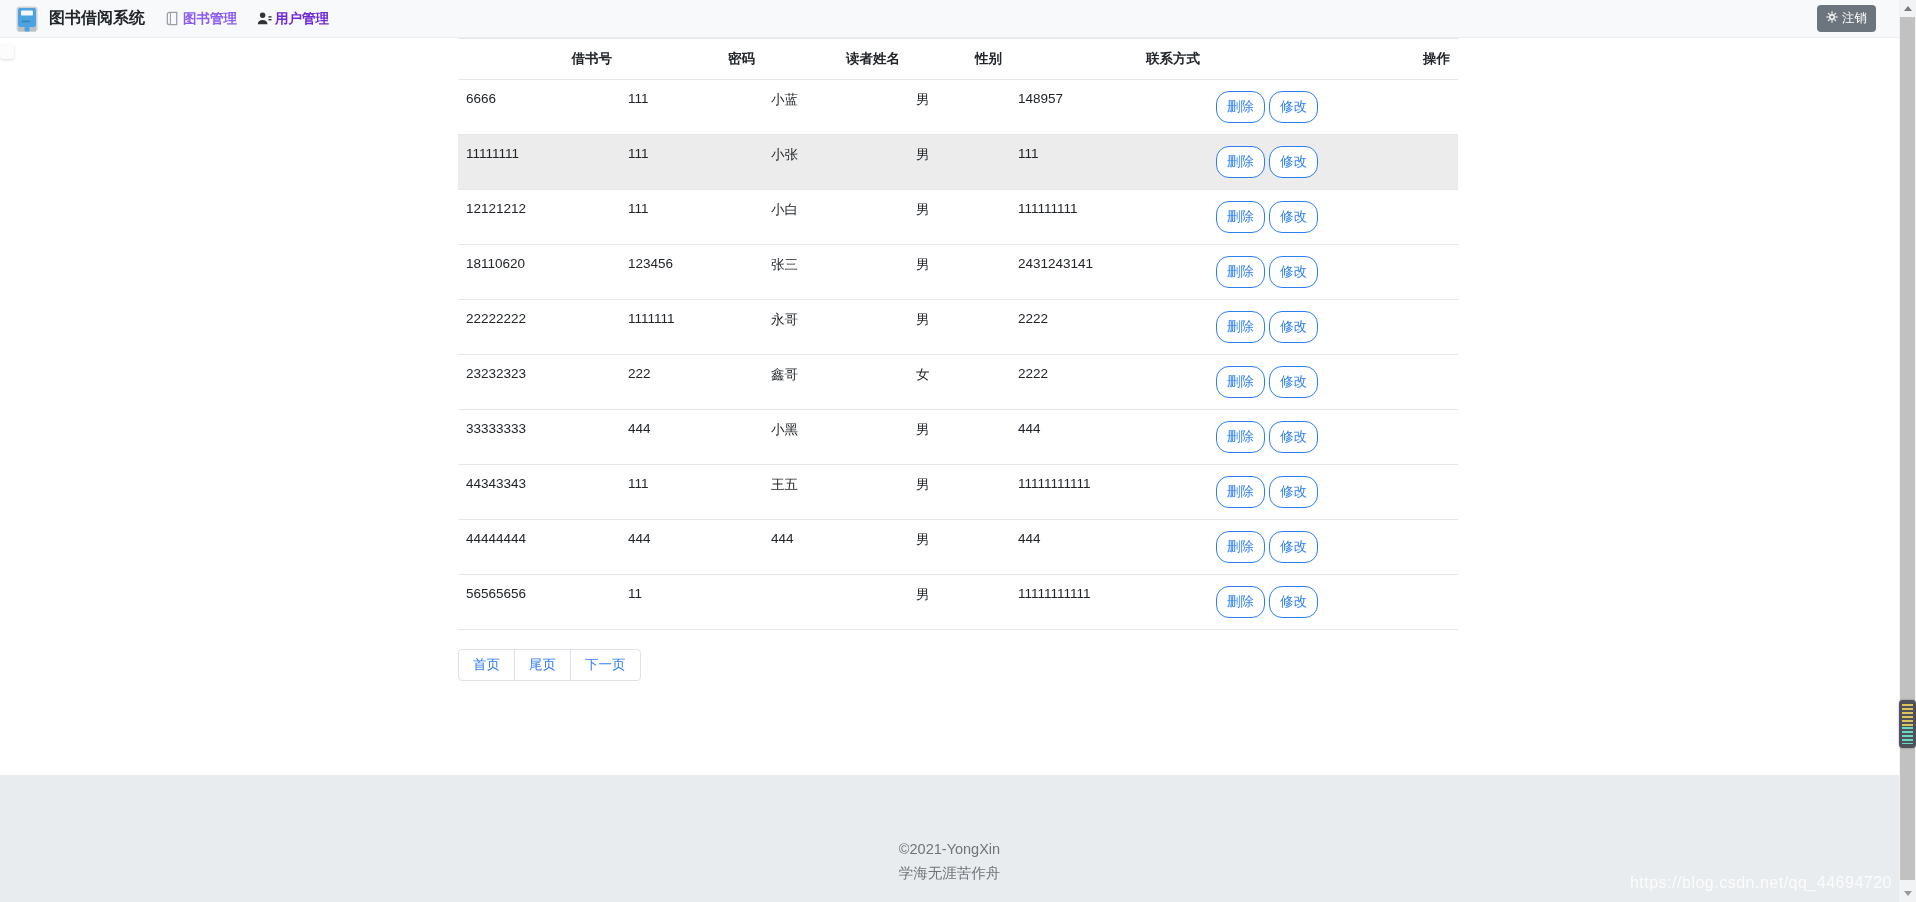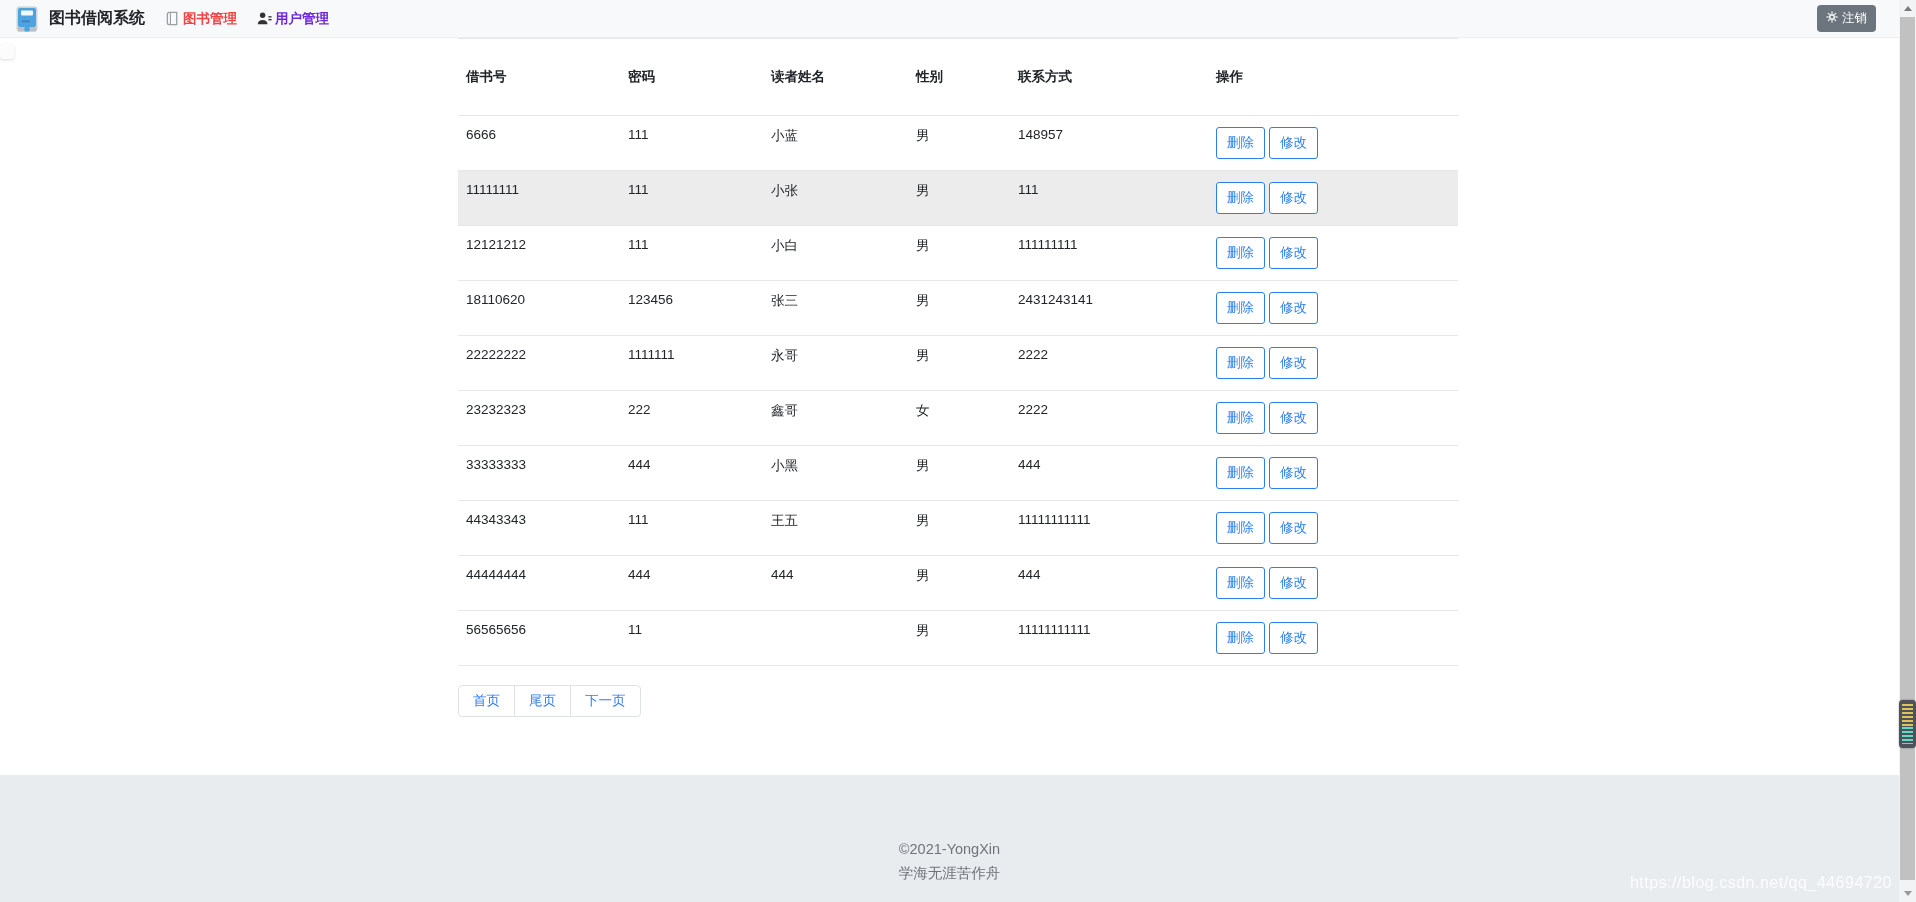--- a/index.html
+++ b/index.html
@@ -10,50 +10,50 @@
   
   .navbar{
     position:absolute;top:0;left:0;right:0;height:38px;background:#f8f9fa;
     border-bottom:1px solid #ededed;display:flex;align-items:center;
     padding:0 14px;box-sizing:border-box;z-index:4;
   }
   .brand{display:flex;align-items:center;gap:9px;font-size:16px;font-weight:700;color:#212529;cursor:pointer;}
   .brand svg{display:block;}
   .nav-links{display:flex;align-items:center;margin-left:20px;gap:20px;}
   .nav-link{display:flex;align-items:center;gap:3px;font-size:13.5px;font-weight:700;text-decoration:none;cursor:pointer;}
-  .nav-link.inactive{color:#ef4444;align-items:center;}
+  .nav-link.inactive{color:#8b5cf6;align-items:center;}
   .nav-link.active{color:#6d28d9;}
   .nav-link svg{display:block;}
   .logout{
     margin-left:auto;margin-right:26px;background:#6c757d;color:#fff;border:none;border-radius:4px;
     font-size:12.5px;padding:5px 9px;display:flex;align-items:center;gap:4px;cursor:pointer;
     font-family:inherit;
   }
   
   .artifact-box{
     position:absolute;top:44px;left:0;width:14px;height:15px;background:#fcfcfc;
     border-radius:3px;box-shadow:0 1px 3px rgba(0,0,0,.14);z-index:3;
   }
   
   .content{width:1000px;margin:0 auto;padding-top:38px;}
   .page-title{margin:44px 0 16px;font-size:22px;font-weight:700;text-align:center;color:#212529;}
   table.user-table{width:100%;border-collapse:collapse;font-size:13.5px;color:#212529;table-layout:fixed;}
   .user-table th{
-    text-align:left;font-weight:700;padding:29px 8px;
+    text-align:right;font-weight:700;padding:11px 8px;
     border-top:1px solid #e7e7e7;border-bottom:1px solid #e7e7e7;
   }
   .user-table col.c1{width:16.2%}.user-table col.c2{width:14.3%}.user-table col.c3{width:14.5%}
   .user-table col.c4{width:10.2%}.user-table col.c5{width:19.8%}.user-table col.c6{width:25%}
   .user-table td{
     padding:11px 8px;border-bottom:1px solid #e7e7e7;vertical-align:top;height:32px;
     white-space:nowrap;overflow:hidden;
   }
   .user-table tr.hl{background:#ececec;margin-top:12px;}
   .action-btn{
-    background:#fff;border:1px solid #2b7ff2;color:#2b7ff2;border-radius:3px;
+    background:#fff;border:1px solid #2b7ff2;color:#2b7ff2;border-radius:13px;
     padding:7px 10px;font-size:13.5px;margin-right:4px;cursor:pointer;line-height:16px;
     font-family:inherit;
   }
   
   .pagination{display:inline-flex;margin-top:19px;}
   .page-btn{
     background:#fff;border:1px solid #dee2e6;color:#2f7bf5;padding:7px 14px;
     font-size:13.5px;margin-left:-1px;cursor:pointer;line-height:16px;font-family:inherit;
   }
   .page-btn:first-child{border-radius:4px 0 0 4px;margin-left:0;}

